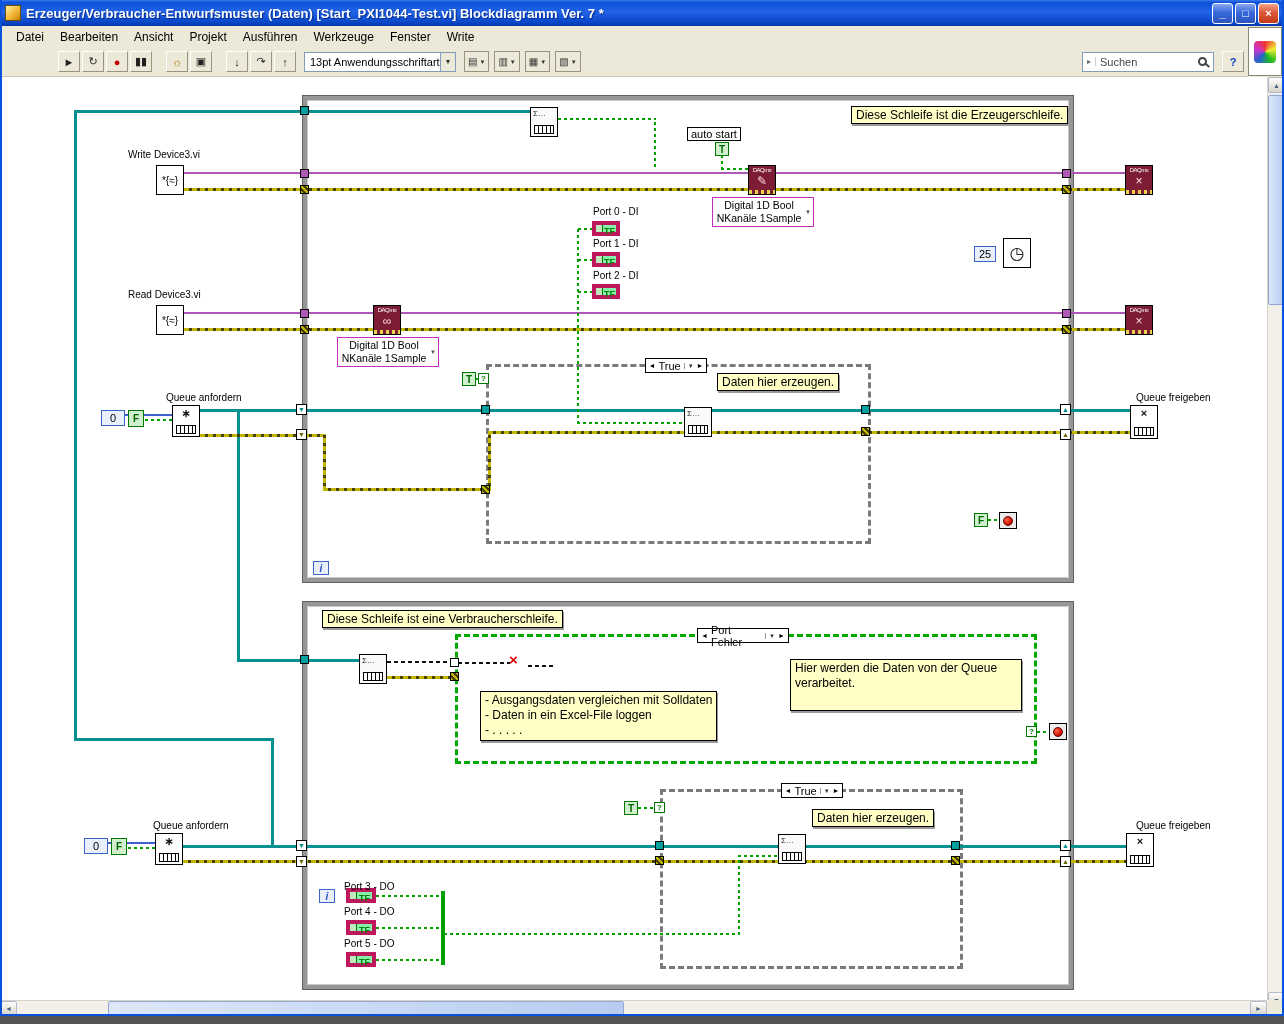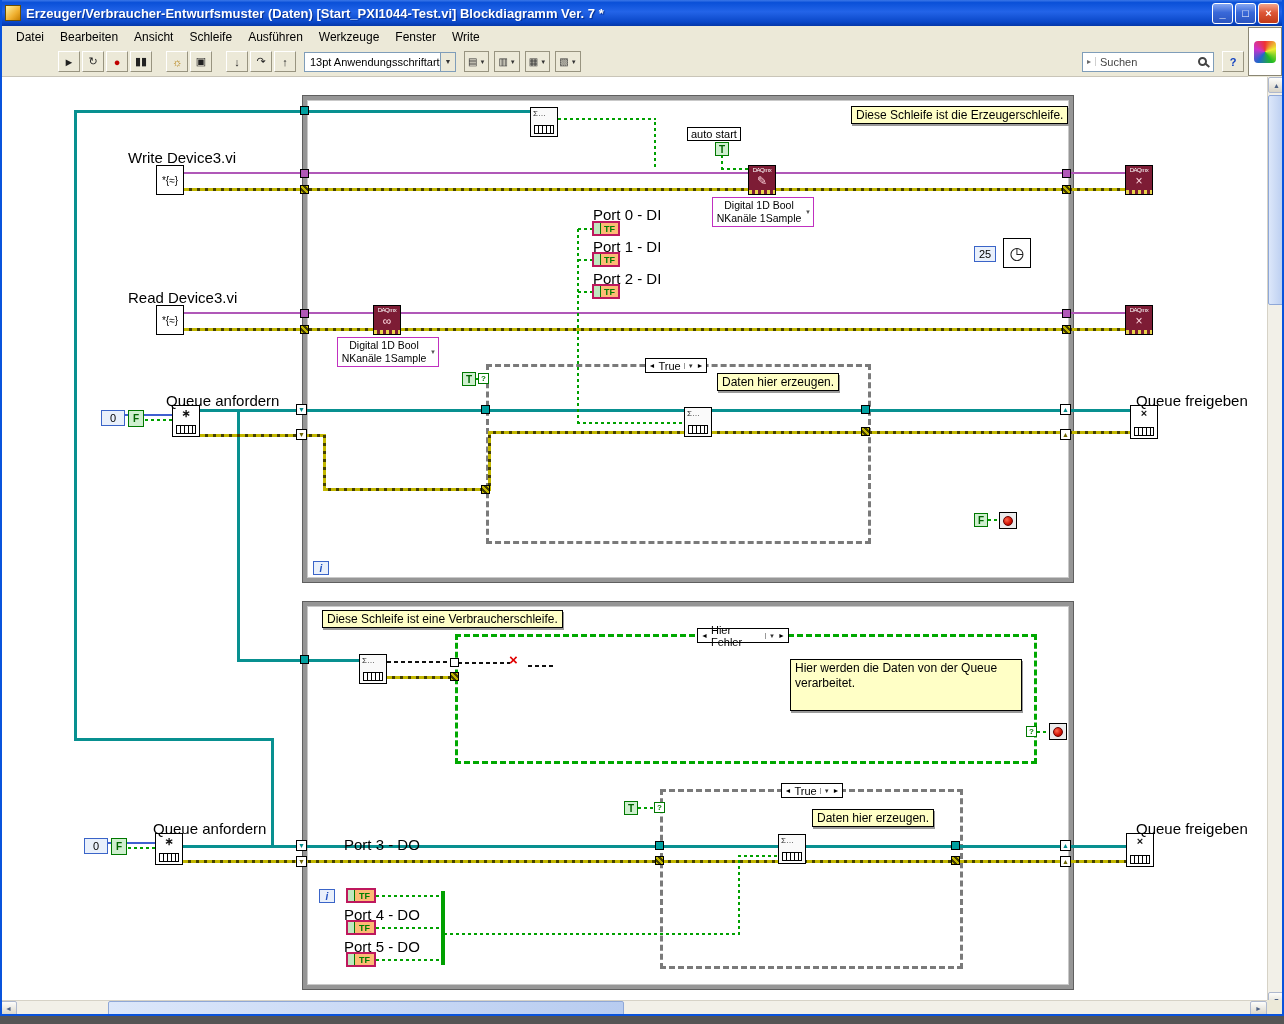--- a/index.html
+++ b/index.html
@@ -93,34 +93,34 @@
     display:flex; align-items:center; justify-content:center; font-size:10px; }
   .clocknode { position:absolute; width:28px; height:30px; background:#fff; border:1px solid #000; z-index:4;
     display:flex; align-items:center; justify-content:center; font-size:17px; color:#222; }
   .qobtain, .qrelease { position:absolute; width:28px; background:#fff; border:1px solid #000; z-index:4;
     display:flex; flex-direction:column; align-items:center; justify-content:space-between; padding:2px 1px; }
   .qg { font-size:11px; line-height:11px; font-weight:bold; color:#111; }
   .numconst { position:absolute; background:#E9F0FB; border:1px solid #3A64C8; color:#000; font-size:11px; z-index:4;
     display:flex; align-items:center; justify-content:center; }
   .boolconst { position:absolute; background:#CFEFCF; border:1px solid #007800; color:#006600; font-weight:bold;
     font-size:10px; display:flex; align-items:center; justify-content:center; z-index:4; }
-  .tfconst { position:absolute; width:28px; height:15px; background:#fdba74; border:2px solid #be185d; display:flex; z-index:4; }
+  .tfconst { position:absolute; width:28px; height:15px; background:#86efac; border:4px solid #be185d; display:flex; z-index:4; }
   .tf-nub { width:7px; height:100%; background:#BFE8BF; border-right:1px solid #007800; }
   .tf-txt { flex:1; text-align:center; color:#008000; font-size:9px; font-weight:bold; line-height:13px; }
   .iterconst { position:absolute; background:#E9F0FB; border:1px solid #3A64C8; color:#2050C0; font-weight:bold;
     font-style:italic; font-size:10px; display:flex; align-items:center; justify-content:center; z-index:4; }
   .stopbtn { position:absolute; background:#ECECEC; border:1px solid #000; z-index:4;
     display:flex; align-items:center; justify-content:center; }
   .stopdot { width:10px; height:10px; border-radius:50%; border:1px solid #600;
     background:radial-gradient(circle at 35% 35%,#FF6A50,#D01000 60%,#8A0000); }
 
   .freelabel { position:absolute; background:#FFFFC6; border:1px solid #000; box-shadow:1px 2px 0 #9a9a9a;
     font-size:12px; padding:1px 4px; color:#000; white-space:nowrap; z-index:5; }
   .freelabel.multi { white-space:normal; line-height:15px; }
-  .plainlabel { position:absolute; font-size:15px; color:#000; white-space:nowrap; z-index:5; }
+  .plainlabel { position:absolute; font-size:10px; color:#000; white-space:nowrap; z-index:5; }
   .borderlabel { position:absolute; background:#fff; border:1px solid #000; font-size:11px; padding:0 3px; z-index:5; }
   .polylabel { position:absolute; background:#fff; border:1px solid #C030C0; font-size:10.5px; line-height:13px;
     text-align:center; z-index:5; padding:1px 11px 1px 3px; }
   .poly-dd { position:absolute; right:2px; top:50%; transform:translateY(-50%); font-size:6px; color:#555; }
   .selector { position:absolute; height:15px; background:#fff; border:1px solid #000; z-index:6;
     display:flex; align-items:center; justify-content:center; gap:3px; font-size:11px; padding:0 3px; }
   .sel-arr { font-size:7px; } .sel-dd { font-size:6px; border-left:1px solid #999; padding-left:3px; color:#333; }
   .brokenx { position:absolute; color:#E00000; font-size:15px; font-weight:bold; line-height:14px; z-index:5; }
 
   
@@ -144,21 +144,21 @@
       <div class="winbtn">_</div>
       <div class="winbtn">□</div>
       <div class="winbtn close">×</div>
     </div>
   </div>
 
   <div class="menubar">
     <span class="menu-item">Datei</span>
     <span class="menu-item">Bearbeiten</span>
     <span class="menu-item">Ansicht</span>
-    <span class="menu-item">Schleife</span>
+    <span class="menu-item">Projekt</span>
     <span class="menu-item">Ausführen</span>
     <span class="menu-item">Werkzeuge</span>
     <span class="menu-item">Fenster</span>
     <span class="menu-item">Write</span>
   </div>
 
   <div class="toolbar">
     <div class="tbtn">►</div>
     <div class="tbtn">↻</div>
     <div class="tbtn g-red">●</div>
@@ -423,35 +423,40 @@
       <span class="sel-dd">▼</span>
       <span class="sel-arr">►</span>
     </div>
     <div class="freelabel" style="left:717px;top:296px">Daten hier erzeugen.</div>
     <div class="plainlabel" style="left:166px;top:315px">Queue anfordern</div>
     <div class="plainlabel" style="left:1136px;top:315px">Queue freigeben</div>
 
     <div class="freelabel" style="left:322px;top:533px">Diese Schleife ist eine Verbraucherschleife.</div>
     <div class="selector" style="left:697px;top:551px;width:92px">
       <span class="sel-arr">◄</span>
-      <span>Hier Fehler</span>
+      <span>Port Fehler</span>
       <span class="sel-dd">▼</span>
       <span class="sel-arr">►</span>
     </div>
     <div class="freelabel multi" style="left:790px;top:582px;width:232px;height:52px">Hier werden die Daten von der Queue verarbeitet.</div>
+    <div class="freelabel multi" style="left:480px;top:614px;min-height:50px">
+      <div>- Ausgangsdaten vergleichen mit Solldaten</div>
+      <div>- Daten in ein Excel-File loggen</div>
+      <div>- . . . . .</div>
+    </div>
     <div class="plainlabel" style="left:153px;top:743px">Queue anfordern</div>
     <div class="plainlabel" style="left:1136px;top:743px">Queue freigeben</div>
     <div class="selector" style="left:781px;top:706px;width:62px">
       <span class="sel-arr">◄</span>
       <span>True</span>
       <span class="sel-dd">▼</span>
       <span class="sel-arr">►</span>
     </div>
     <div class="freelabel" style="left:812px;top:732px">Daten hier erzeugen.</div>
-    <div class="plainlabel" style="left:344px;top:759px">Port 3 - DO</div>
+    <div class="plainlabel" style="left:344px;top:804px">Port 3 - DO</div>
     <div class="plainlabel" style="left:344px;top:829px">Port 4 - DO</div>
     <div class="plainlabel" style="left:344px;top:861px">Port 5 - DO</div>
   </div>
 
   <div class="vscroll">
     <div class="sarrow" style="left:0;top:0">▲</div>
     <div class="thumb" style="left:0;top:18px;width:17px;height:210px"></div>
     <div class="sarrow" style="left:0;bottom:0">▼</div>
   </div>
   <div class="hscroll">

